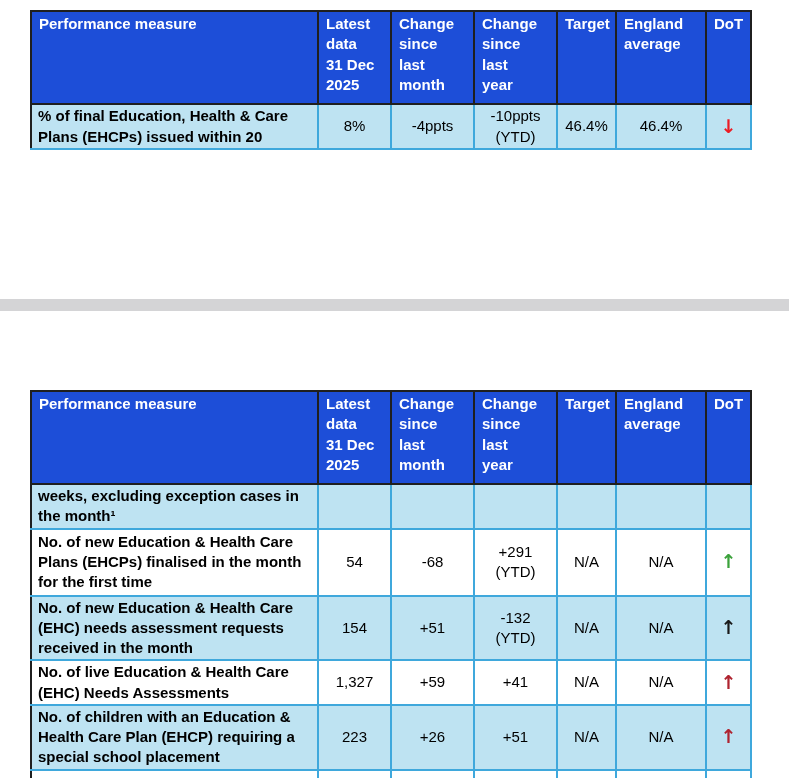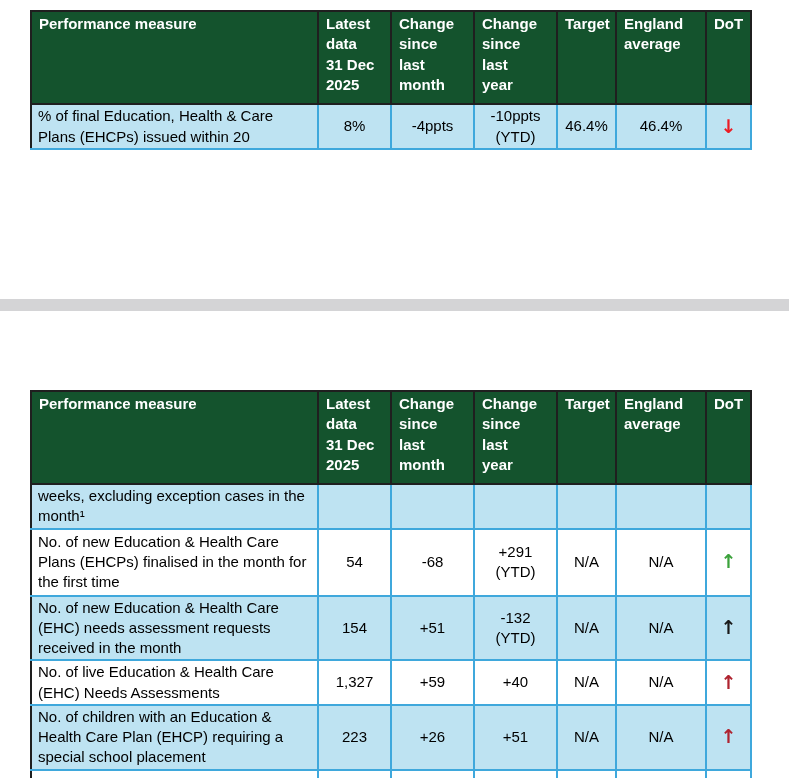--- a/index.html
+++ b/index.html
@@ -8,33 +8,33 @@
     background: #ffffff;
     font-family: "Liberation Sans", "DejaVu Sans", sans-serif;
   }
   table.perf-table {
     position: absolute; left: 30px; width: 720px;
     border-collapse: collapse; table-layout: fixed;
   }
   .t1 { top: 10px; }
   .t2 { top: 390px; }
   th {
-    background: #14532d; color: #ffffff;
+    background: #1d4ed8; color: #ffffff;
     border: 2px solid #1f1f1f;
     font-size: 15px; font-weight: bold; text-align: left; vertical-align: top;
     padding: 2px 7px; white-space: pre-line; line-height: 1.35;
   }
   td {
     border: 2px solid #3FA8DC;
     font-size: 15px; color: #000000;
     text-align: center; vertical-align: middle;
     padding: 1px 6px; white-space: pre-line; line-height: 1.35;
     background: #ffffff;
   }
-  td.measure { text-align: left; font-weight: normal; }
+  td.measure { text-align: left; font-weight: bold; }
   tr.shaded td { background: #BEE3F2; }
   td:first-child { border-left: 2px solid #1f1f1f; }
   tbody tr:first-child td { border-top: none; }
   td.dot-cell { font-size: 19px; font-weight: bold; font-family: "DejaVu Sans", "Liberation Sans", sans-serif; }
   .page-break {
     position: absolute; left: 0; top: 299px; width: 789px; height: 12px;
     background: #D4D4D6;
   }
 </style>
 </head>
@@ -143,21 +143,21 @@
       <td>-132
 (YTD)</td>
       <td>N/A</td>
       <td>N/A</td>
       <td class="dot-cell" style="color: rgb(26, 26, 26);">↑</td>
     </tr>
     <tr style="height:44px">
       <td class="measure">No. of live Education &amp; Health Care (EHC) Needs Assessments</td>
       <td>1,327</td>
       <td>+59</td>
-      <td>+40</td>
+      <td>+41</td>
       <td>N/A</td>
       <td>N/A</td>
       <td class="dot-cell" style="color: rgb(175, 36, 48);">↑</td>
     </tr>
     <tr class="shaded" style="height:63px">
       <td class="measure">No. of children with an Education &amp; Health Care Plan (EHCP) requiring a special school placement</td>
       <td>223</td>
       <td>+26</td>
       <td>+51</td>
       <td>N/A</td>

